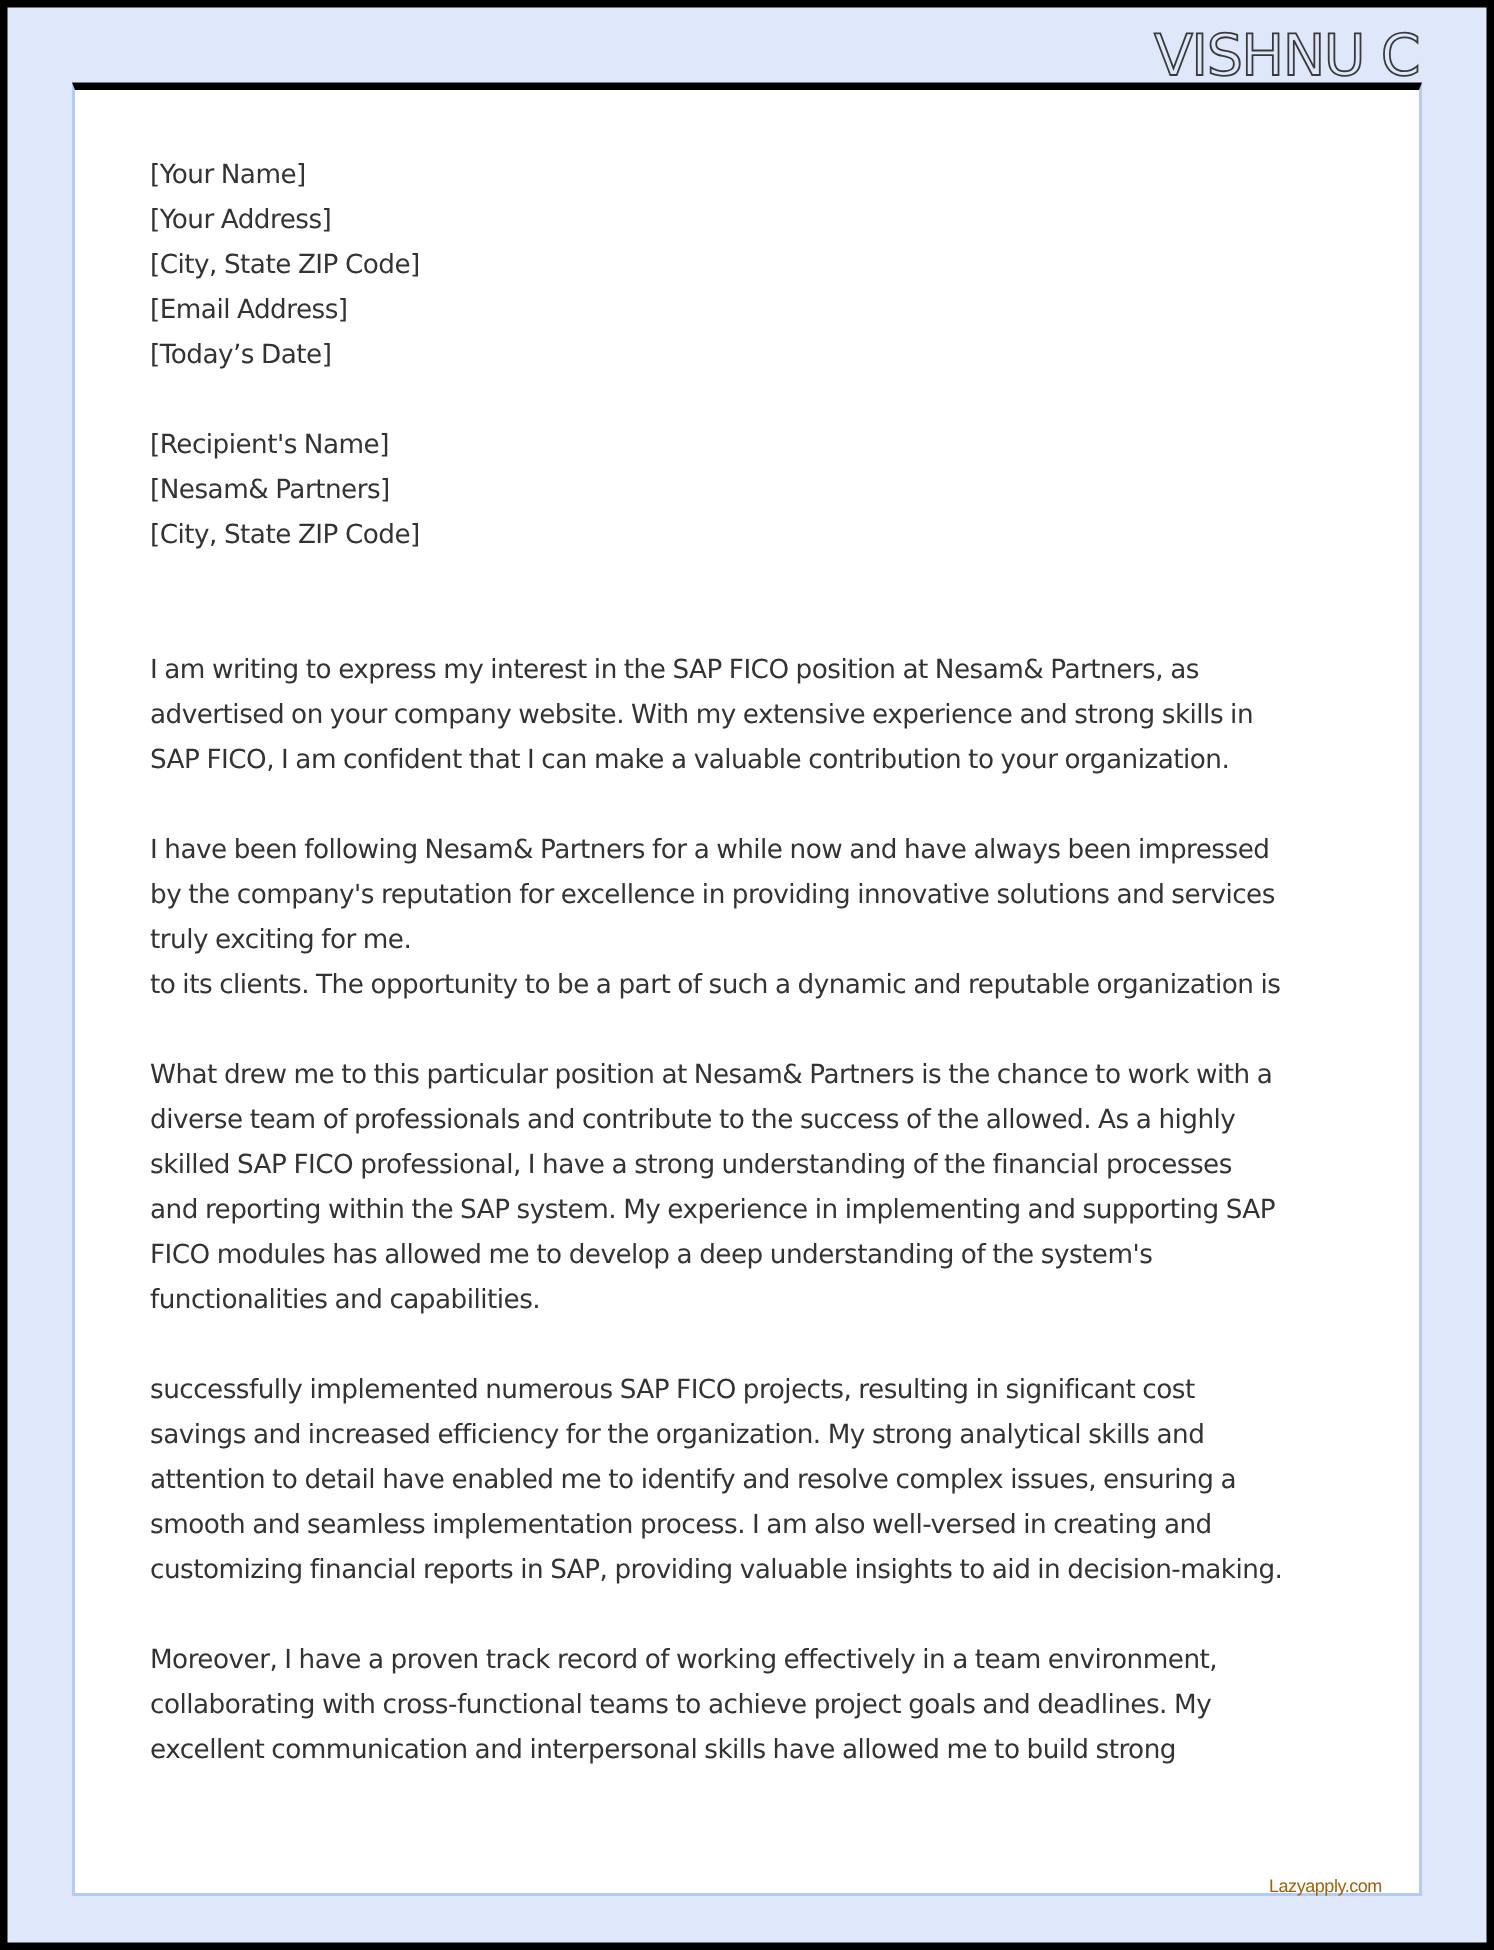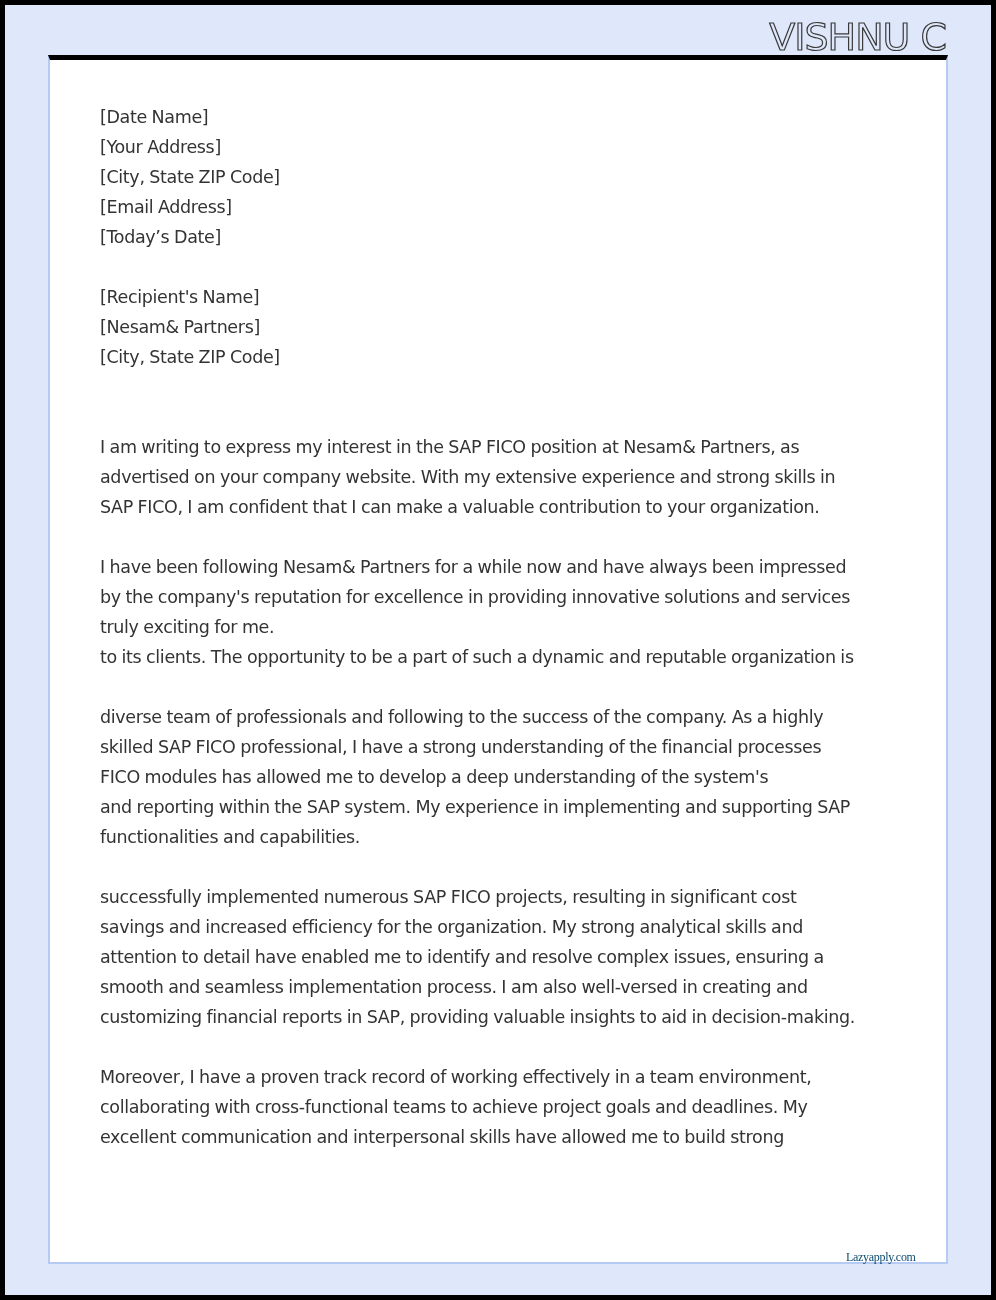--- a/index.html
+++ b/index.html
@@ -32,34 +32,34 @@
   .letter {
     position: absolute; left: 95px; top: 97px; width: 800px;
     font-family: "DejaVu Sans", sans-serif;
     font-size: 17.5px; line-height: 30px; color: #333333;
     letter-spacing: -0.35px; word-spacing: -0.5px;
   }
   .letter .line { display: block; white-space: nowrap; }
   .letter .gap { display: block; height: 30px; }
   .watermark {
     position: absolute; left: 841px; top: 1245px;
-    font-family: Liberation Serif, serif;
-    font-size: 12px; color: #0c4a6e; letter-spacing: -0.3px;
+    font-family: Liberation Sans, sans-serif;
+    font-size: 12px; color: #a16207; letter-spacing: -0.3px;
   }
 </style>
 </head>
 <body>
 
 <div class="frame">
   <div class="name-heading">VISHNU C</div>
   <div class="paper"></div>
 
   <div class="letter">
     <div>
-      <span class="line">[Date Name]</span>
+      <span class="line">[Your Name]</span>
       <span class="line">[Your Address]</span>
       <span class="line">[City, State ZIP Code]</span>
       <span class="line">[Email Address]</span>
       <span class="line">[Today’s Date]</span>
     </div>
     <span class="gap"></span>
     <div>
       <span class="line">[Recipient's Name]</span>
       <span class="line">[Nesam&amp; Partners]</span>
       <span class="line">[City, State ZIP Code]</span>
@@ -74,24 +74,25 @@
     </div>
     <span class="gap"></span>
     <div>
       <span class="line">I have been following Nesam&amp; Partners for a while now and have always been impressed</span>
       <span class="line">by the company's reputation for excellence in providing innovative solutions and services</span>
       <span class="line">truly exciting for me.</span>
       <span class="line">to its clients. The opportunity to be a part of such a dynamic and reputable organization is</span>
     </div>
     <span class="gap"></span>
     <div>
-      <span class="line">diverse team of professionals and following to the success of the company. As a highly</span>
+      <span class="line">What drew me to this particular position at Nesam&amp; Partners is the chance to work with a</span>
+      <span class="line">diverse team of professionals and contribute to the success of the allowed. As a highly</span>
       <span class="line">skilled SAP FICO professional, I have a strong understanding of the financial processes</span>
+      <span class="line">and reporting within the SAP system. My experience in implementing and supporting SAP</span>
       <span class="line">FICO modules has allowed me to develop a deep understanding of the system's</span>
-      <span class="line">and reporting within the SAP system. My experience in implementing and supporting SAP</span>
       <span class="line">functionalities and capabilities.</span>
     </div>
     <span class="gap"></span>
     <div>
       <span class="line">successfully implemented numerous SAP FICO projects, resulting in significant cost</span>
       <span class="line">savings and increased efficiency for the organization. My strong analytical skills and</span>
       <span class="line">attention to detail have enabled me to identify and resolve complex issues, ensuring a</span>
       <span class="line">smooth and seamless implementation process. I am also well-versed in creating and</span>
       <span class="line">customizing financial reports in SAP, providing valuable insights to aid in decision-making.</span>
     </div>

